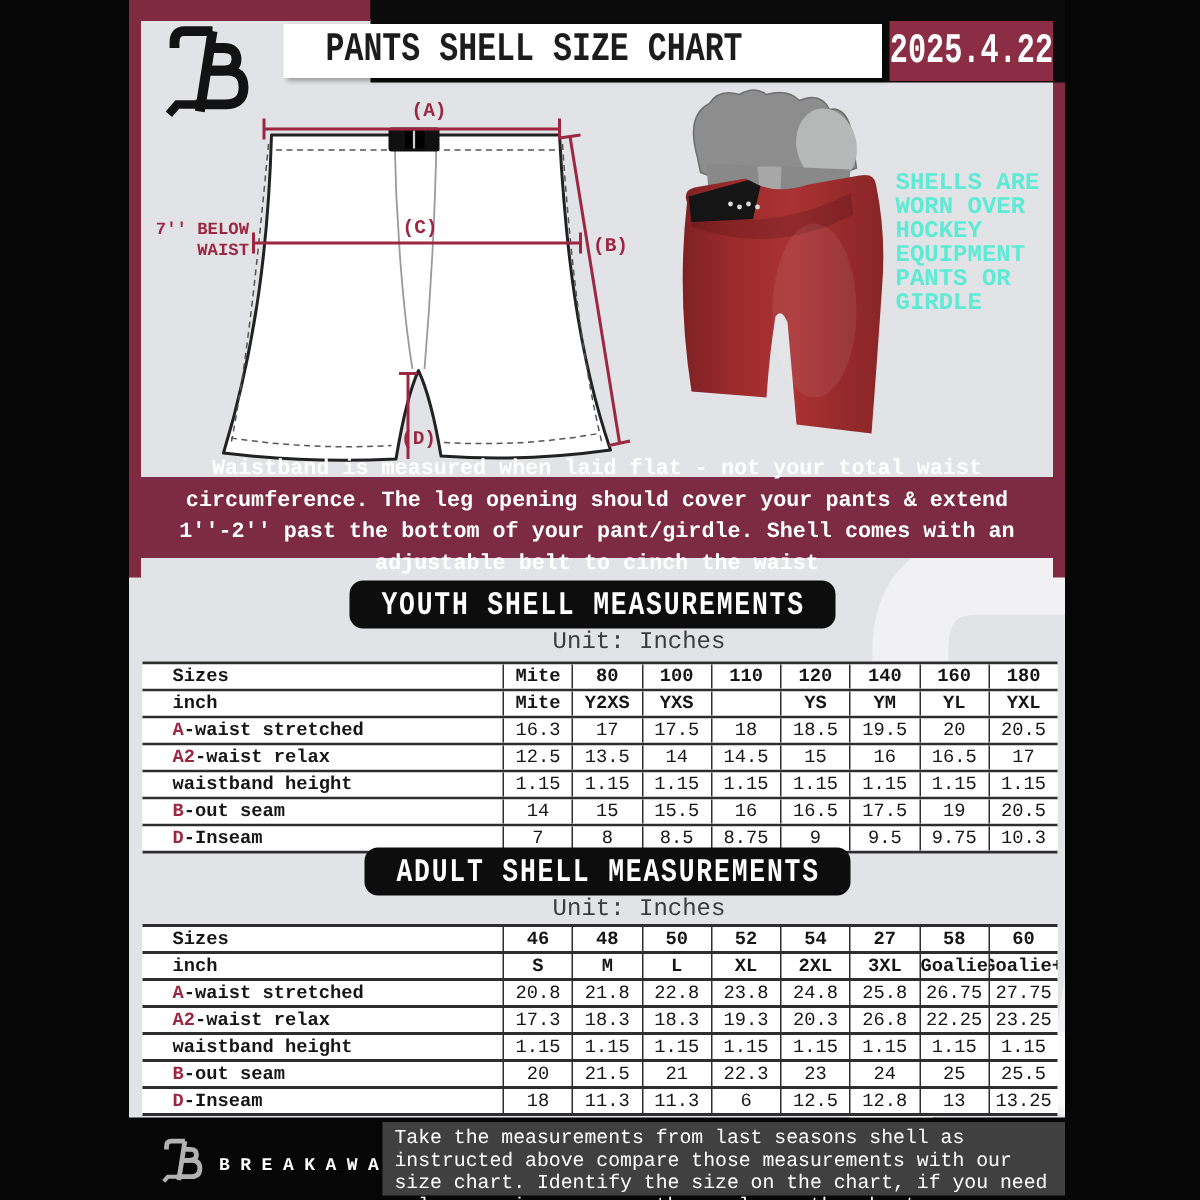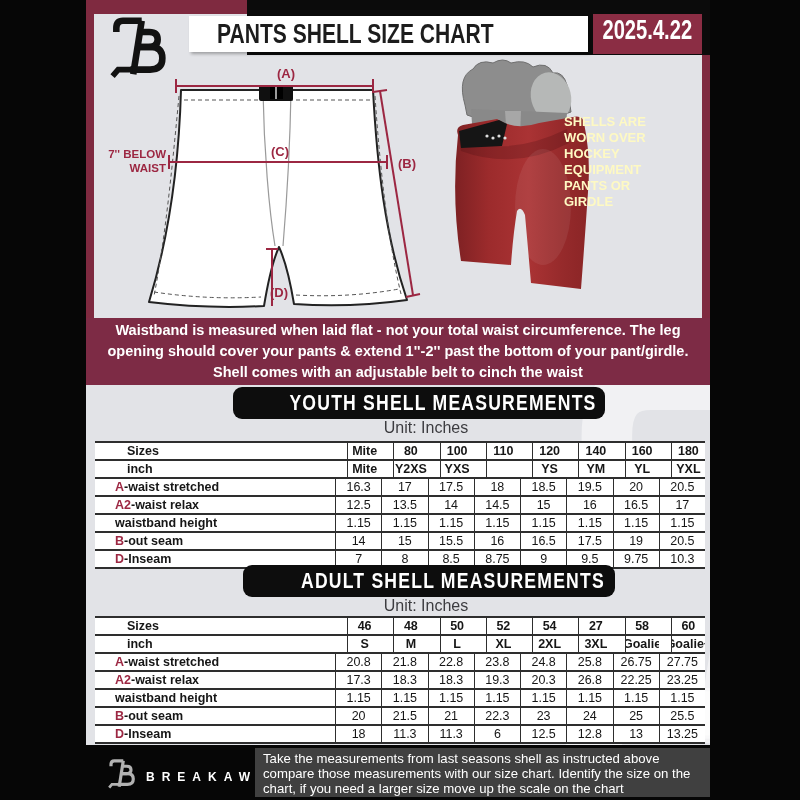--- a/index.html
+++ b/index.html
@@ -1,45 +1,45 @@
 <!DOCTYPE html>
 <html><head>
 <meta charset="utf-8">
 <style>
   html,body{margin:0;padding:0;background:#000;}
-  .page{position:relative;width:800px;height:800px;background:#060606;font-family:Liberation Sans, sans-serif;overflow:hidden;}
+  .page{position:relative;width:800px;height:800px;background:#060606;font-family:Liberation Mono, monospace;overflow:hidden;}
   .sheet{position:absolute;left:86px;top:13px;width:624px;height:732px;background:#e2e3e7;overflow:hidden;}
   .watermark{position:absolute;left:450px;top:340px;width:420px;height:430px;pointer-events:none;}
   .strip-top{position:absolute;left:86px;top:0;width:161px;height:14px;background:#7f2a40;}
   .strip-left{position:absolute;left:86px;top:0;width:8px;height:385px;background:#7f2a40;}
   .strip-right{position:absolute;left:702px;top:14px;width:8px;height:371px;background:#7f2a40;}
   .header-bar{position:absolute;left:247px;top:0;width:463px;height:55px;background:#0b0b0b;}
   .title-box{position:absolute;left:189px;top:16px;width:399px;height:36px;background:#ffffff;display:flex;align-items:center;box-shadow:2px 2px 3px rgba(0,0,0,.3);}
   .title-text{font-size:27px;font-weight:700;color:#1c1c1c;transform:scaleX(.78);transform-origin:left center;margin-left:28px;white-space:nowrap;}
-  .date-box{position:absolute;left:593px;top:14px;width:109px;height:40px;background:#8b2d44;display:flex;justify-content:center;}
+  .date-box{position:absolute;left:593px;top:14px;width:109px;height:40px;background:#8b2d44;display:flex;align-items:center;justify-content:center;}
   .date-text{font-size:28px;font-weight:700;color:#fff;transform:scaleX(.72);white-space:nowrap;}
   .logo-header{position:absolute;left:106px;top:15px;}
   .diagram-svg{position:absolute;left:95px;top:60px;}
   .photo-svg{position:absolute;left:445px;top:57px;}
   .dlabel{position:absolute;color:#9c2742;font-weight:700;font-size:13px;width:34px;text-align:center;}
   .below-waist{position:absolute;left:94px;top:147px;width:72px;text-align:right;color:#9c2742;font-weight:700;font-size:11.5px;line-height:14px;}
-  .photo-note{position:absolute;left:564px;top:114px;width:116px;color:#fef9c3;font-weight:700;font-size:13px;line-height:16px;}
-  .notice{position:absolute;left:86px;top:318px;width:624px;height:67px;background:#7d2b45;display:flex;align-items:center;justify-content:center;}
+  .photo-note{position:absolute;left:597px;top:114px;width:116px;color:#5eead4;font-weight:700;font-size:16px;line-height:16px;}
+  .notice{position:absolute;left:86px;top:318px;width:624px;height:54px;background:#7d2b45;display:flex;align-items:center;justify-content:center;}
   .notice-text{color:#fff;font-size:14.5px;line-height:21px;font-weight:600;text-align:center;width:604px;}
-  .banner{position:absolute;left:233px;width:324px;height:32px;background:#0d0d0d;border-radius:9px;display:flex;align-items:center;justify-content:center;padding-left:48px;}
+  .banner{position:absolute;left:233px;width:324px;height:32px;background:#0d0d0d;border-radius:9px;display:flex;align-items:center;justify-content:center;}
   .banner-y{top:387px;} .banner-a{top:565px;margin-left:10px;}
   .banner-text{color:#fff;font-size:22px;font-weight:700;letter-spacing:1.5px;transform:scaleX(.8);white-space:nowrap;}
   .unit{position:absolute;left:86px;width:624px;text-align:center;font-size:16px;color:#3c3c40;padding-left:28px;}
   .unit-y{top:419px;} .unit-a{top:597px;}
   .dtable{position:absolute;left:95px;width:610px;background:#fff;border-top:2px solid #2e2e2e;}
   .table-y{top:441px;} .table-a{top:616px;}
   .trow{display:grid;grid-template-columns:240px repeat(8,1fr);height:18px;box-sizing:border-box;border-bottom:2px solid #2e2e2e;}
   .tcell{font-size:12.5px;color:#161616;border-left:1.5px solid #2e2e2e;display:flex;align-items:center;justify-content:center;background:#fff;overflow:hidden;}
   .tlabel{border-left:none;justify-content:flex-start;padding-left:20px;font-weight:700;}
-  .thead .tcell{font-weight:700;margin-left:12px;}
+  .thead .tcell{font-weight:700;}
   .maroon{color:#9c2742;}
   .footer-note{position:absolute;left:255px;top:748px;width:455px;height:49px;background:#404040;box-sizing:border-box;padding:3px 8px;}
   .footer-note-text{color:#fff;font-size:13.2px;line-height:15px;}
   .brand{position:absolute;left:146px;top:770px;color:#fff;font-size:12px;font-weight:600;letter-spacing:7px;white-space:nowrap;}
   .logo-footer{position:absolute;left:106px;top:757px;}
 </style>
 </head>
 <body>
 
 <div class="page">

